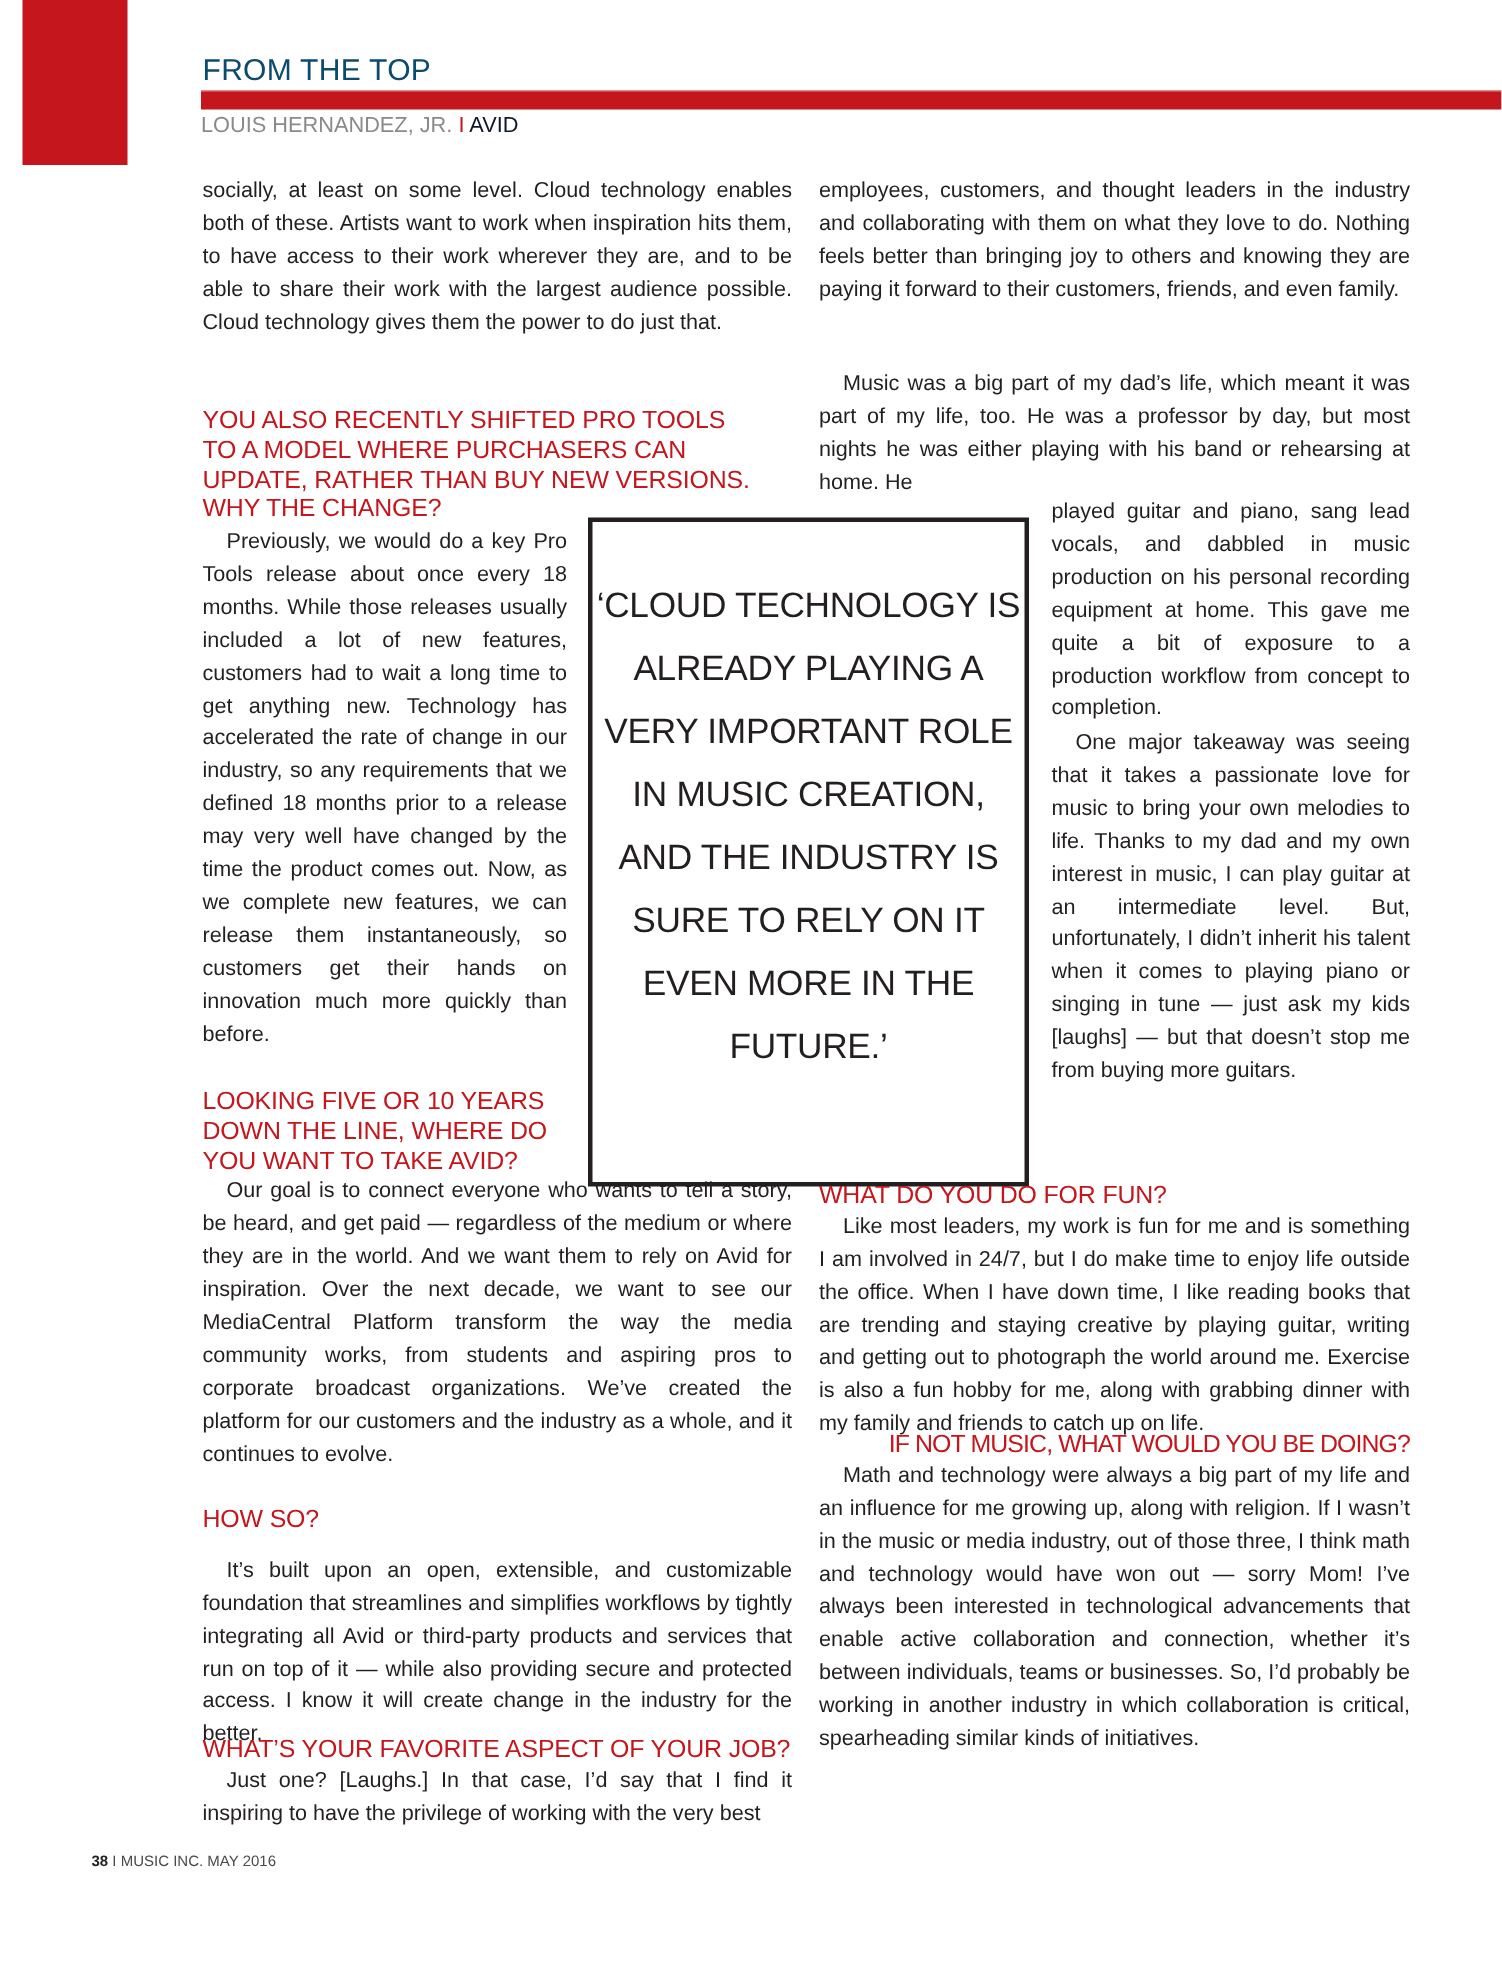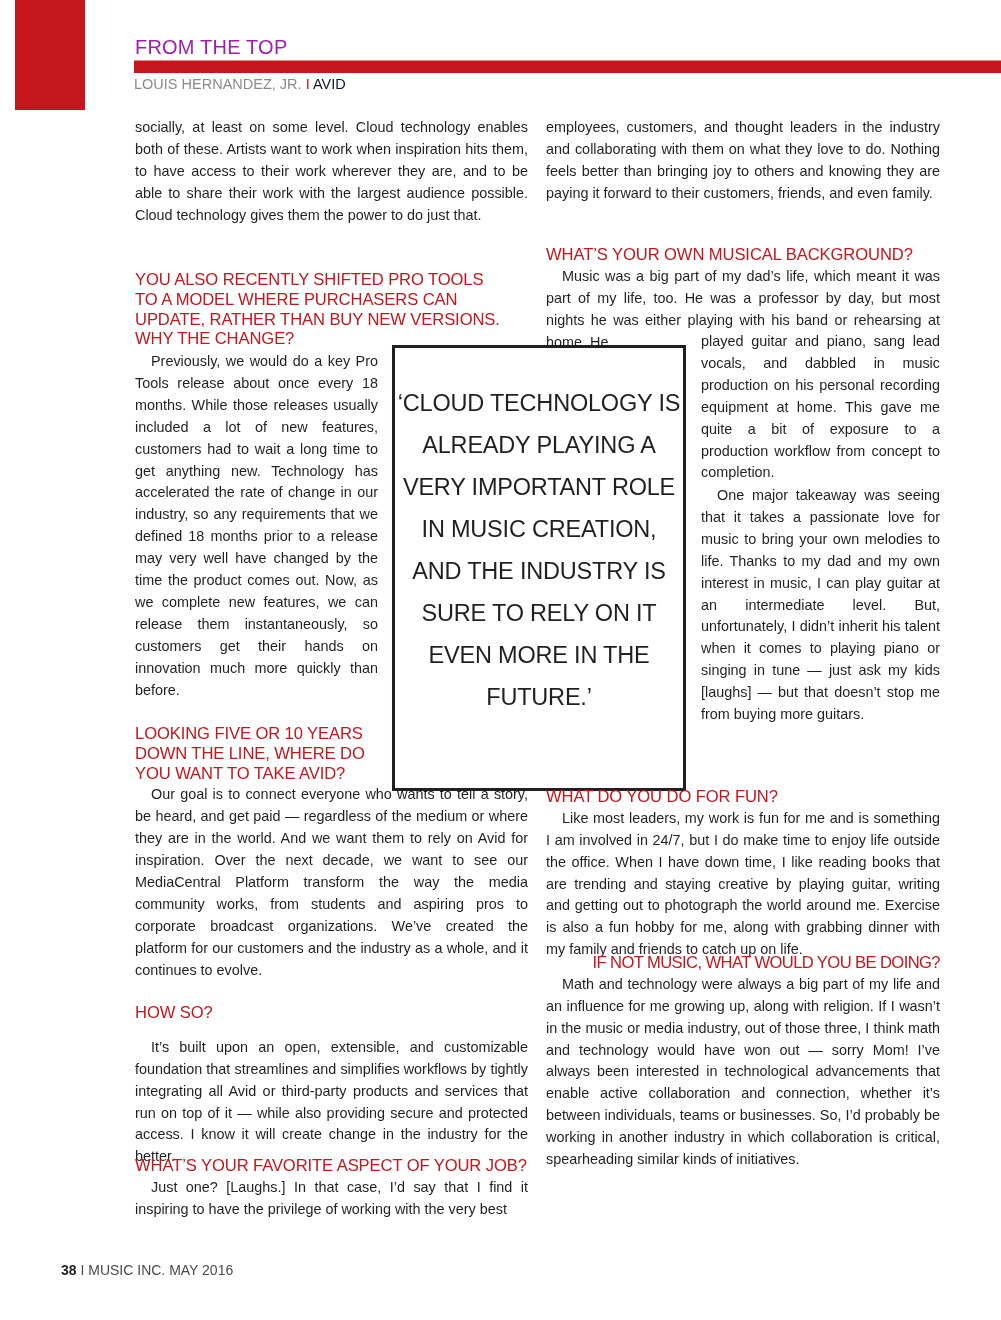--- a/index.html
+++ b/index.html
@@ -1,35 +1,35 @@
 <!DOCTYPE html>
 <html><head>
 <meta charset="utf-8">
 <style>
   html, body { margin: 0; padding: 0; background: #ffffff; }
   body { width: 1001px; height: 1320px; position: relative; overflow: hidden;
          font-family: "Liberation Sans", "DejaVu Sans", sans-serif; color: #231f20; }
   .red-block { position: absolute; left: 15px; top: 0; width: 70px; height: 110px; background: #c4161c; }
-  .section-title { position: absolute; left: 135px; top: 36px; font-size: 20px; letter-spacing: 0.2px; color: #a21caf; }
+  .section-title { position: absolute; left: 135px; top: 36px; font-size: 20px; letter-spacing: 0.2px; color: #0c4a6e; }
   .red-rule { position: absolute; left: 134px; top: 60px; width: 867px; height: 12px; background: #c4161c; border-top: 1px solid #e48a8d; }
   .byline { position: absolute; left: 134px; top: 76px; font-size: 14.5px; color: #8a8a8c; }
   .byline .sep { color: #c4161c; }
   .byline .co { color: #0f172a; }
 
   .block { position: absolute; font-size: 14.4px; line-height: 21.9px; text-align: justify; color: #231f20; }
   .block p { margin: 0; }
   .indent { text-indent: 16px; }
   .q { color: #c4161c; font-size: 16.6px; line-height: 19.8px; text-align: left; margin: 0; letter-spacing: -0.1px; }
 
   .pull-quote { position: absolute; left: 392px; top: 345px; width: 294px; height: 446px;
                 border: 3px solid #231f20; box-sizing: border-box; }
   .pull-quote .qt { position: absolute; left: 0; right: 0; top: 34px; text-align: center;
                     font-size: 23.5px; line-height: 42px; color: #231f20; letter-spacing: -0.2px; }
 
-  .footer { position: absolute; left: 61px; top: 1262px; font-size: 14px; color: #4a4a4a; }
+  .footer { position: absolute; left: 61px; top: 1236px; font-size: 10px; color: #4a4a4a; }
   .footer b { color: #231f20; }
 </style>
 </head>
 <body>
 
 <div class="red-block"></div>
 <div class="section-title">FROM THE TOP</div>
 <div class="red-rule"></div>
 <div class="byline">
   <span>LOUIS HERNANDEZ, JR.</span>
@@ -60,21 +60,20 @@
 </div>
 
 <div class="pull-quote">
   <div class="qt">‘CLOUD TECHNOLOGY IS ALREADY PLAYING A VERY IMPORTANT ROLE IN MUSIC CREATION, AND THE INDUSTRY IS SURE TO RELY ON IT EVEN MORE IN THE FUTURE.’</div>
 </div>
 
 <div class="block" style="left:546px; top:117px; width:394px;">
   <p>employees, customers, and thought leaders in the industry and collaborating with them on what they love to do. Nothing feels better than bringing joy to others and knowing they are paying it forward to their customers, friends, and even family.</p>
 </div>
 <div class="block" style="left:546px; top:245px; width:394px;">
-  <p class="q">WHAT’S YOUR OWN MUSICAL BACKGROUND?</p>
   <p class="indent" style="margin-top:1px;">Music was a big part of my dad’s life, which meant it was part of my life, too. He was a professor by day, but most nights he was either playing with his band or rehearsing at home. He</p>
 </div>
 <div class="block" style="left:701px; top:331px; width:239px;">
   <p>played guitar and piano, sang lead vocals, and dabbled in music production on his personal recording equipment at home. This gave me quite a bit of exposure to a production workflow from concept to completion.</p>
 </div>
 <div class="block" style="left:701px; top:484px; width:239px;">
   <p class="indent" style="margin-top:1px;">One major takeaway was seeing that it takes a passionate love for music to bring your own melodies to life. Thanks to my dad and my own interest in music, I can play guitar at an intermediate level. But, unfortunately, I didn’t inherit his talent when it comes to playing piano or singing in tune — just ask my kids [laughs] — but that doesn’t stop me from buying more guitars.</p>
 </div>
 <div class="block" style="left:546px; top:787px; width:394px;">
   <p class="q">WHAT DO YOU DO FOR FUN?</p>

